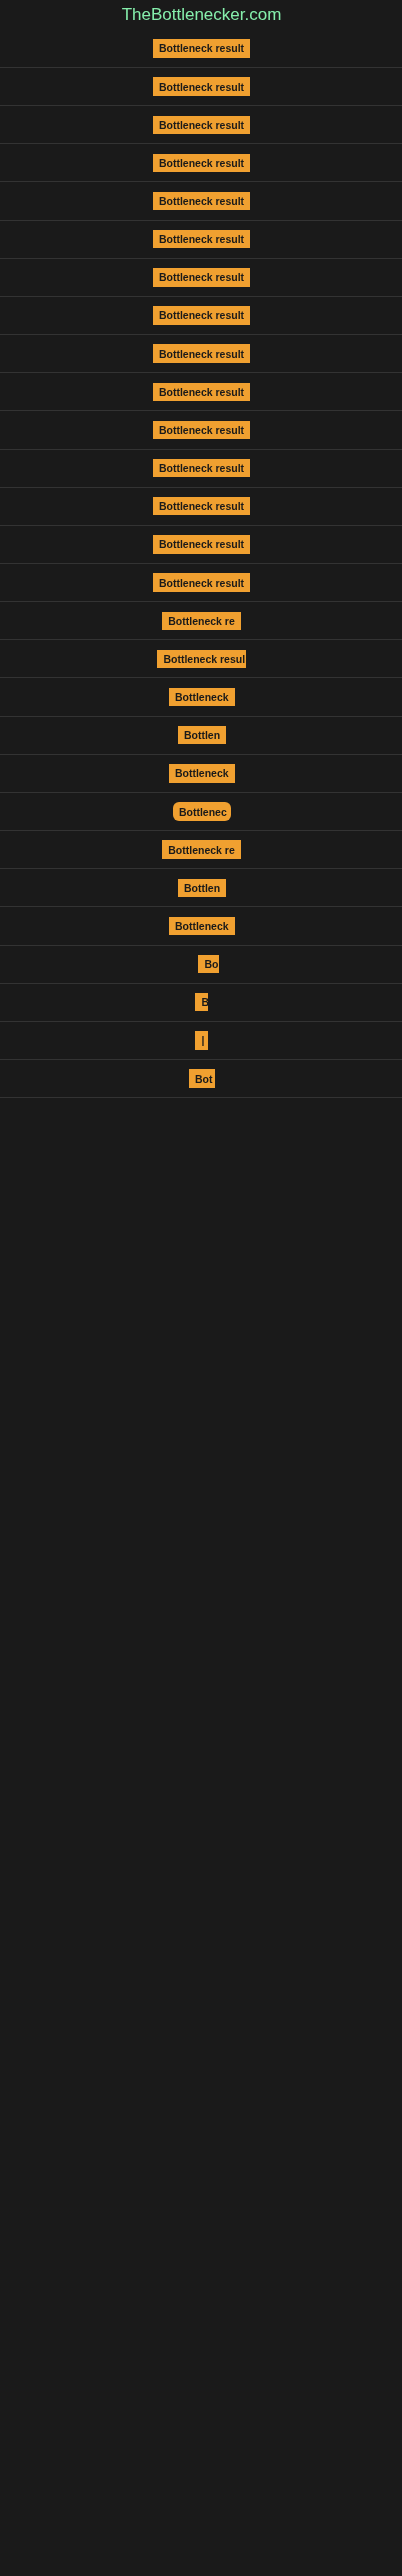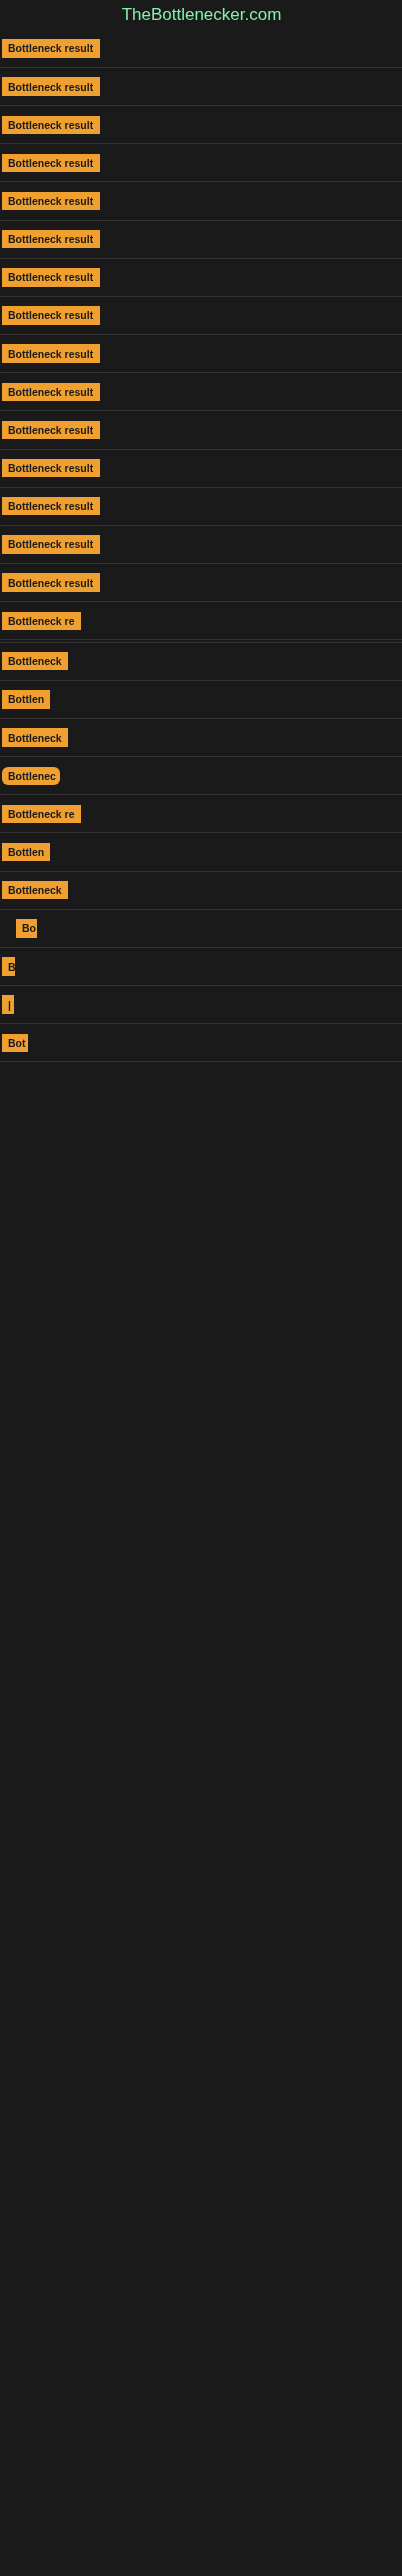--- a/index.html
+++ b/index.html
@@ -37,20 +37,21 @@
 
     .separator-line {
       width: 100%;
       height: 0.8px;
       background-color: #333333;
       margin: 1.6px 0;
     }
 
     .items-container {
       padding: 1.6px 0;
+      text-align: center;
     }
 
     .item-row {
       padding: 8px 1.6px 4.8px 1.6px;
     }
   </style>
 </head>
 <body>
 
 <div>
@@ -83,20 +84,21 @@
     <div class="item-row"><span class="bottleneck-label" style="max-width: 105px;">Bottleneck result</span></div>
     <div class="separator-line"></div>
     <div class="item-row"><span class="bottleneck-label" style="max-width: 105px;">Bottleneck result</span></div>
     <div class="separator-line"></div>
     <div class="item-row"><span class="bottleneck-label" style="max-width: 105px;">Bottleneck result</span></div>
     <div class="separator-line"></div>
     <div class="item-row"><span class="bottleneck-label" style="max-width: 105px;">Bottleneck result</span></div>
     <div class="separator-line"></div>
     <div class="item-row"><span class="bottleneck-label" style="max-width: 81px;">Bottleneck re</span></div>
     <div class="separator-line"></div>
+    <div class="item-row"><span class="bottleneck-label" style="max-width: 89px;">Bottleneck resul</span></div>
     <div class="separator-line"></div>
     <div class="item-row"><span class="bottleneck-label" style="max-width: 66px;">Bottleneck</span></div>
     <div class="separator-line"></div>
     <div class="item-row"><span class="bottleneck-label" style="max-width: 48px;">Bottlen</span></div>
     <div class="separator-line"></div>
     <div class="item-row"><span class="bottleneck-label" style="max-width: 66px;">Bottleneck</span></div>
     <div class="separator-line"></div>
     <div class="item-row"><span class="bottleneck-label" style="max-width: 58px; border-radius: 6px;">Bottlenec</span></div>
     <div class="separator-line"></div>
     <div class="item-row"><span class="bottleneck-label" style="max-width: 81px;">Bottleneck re</span></div>

